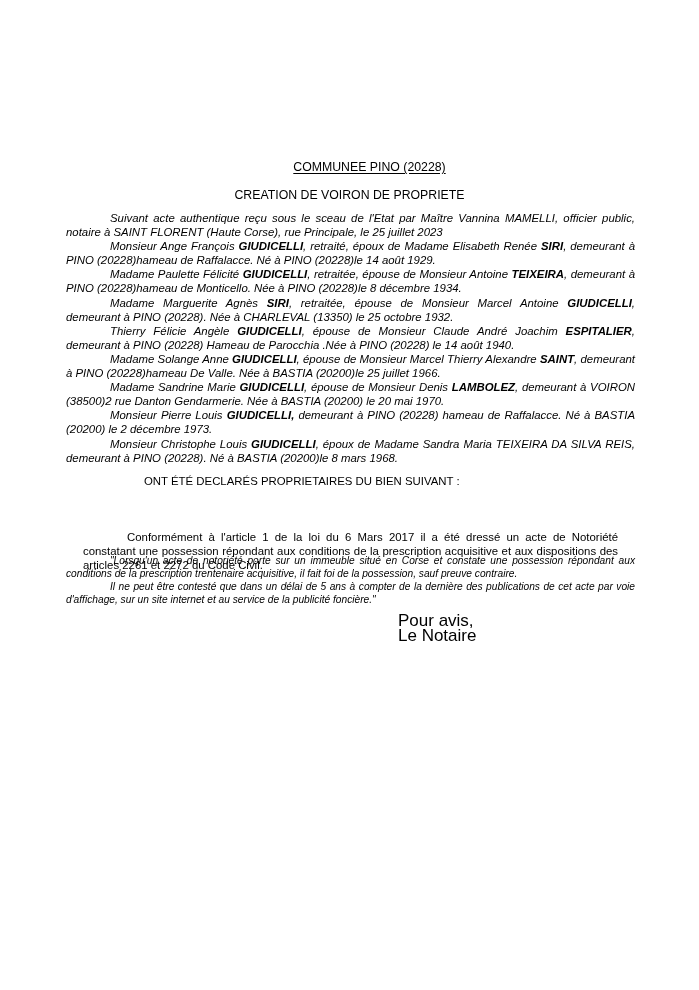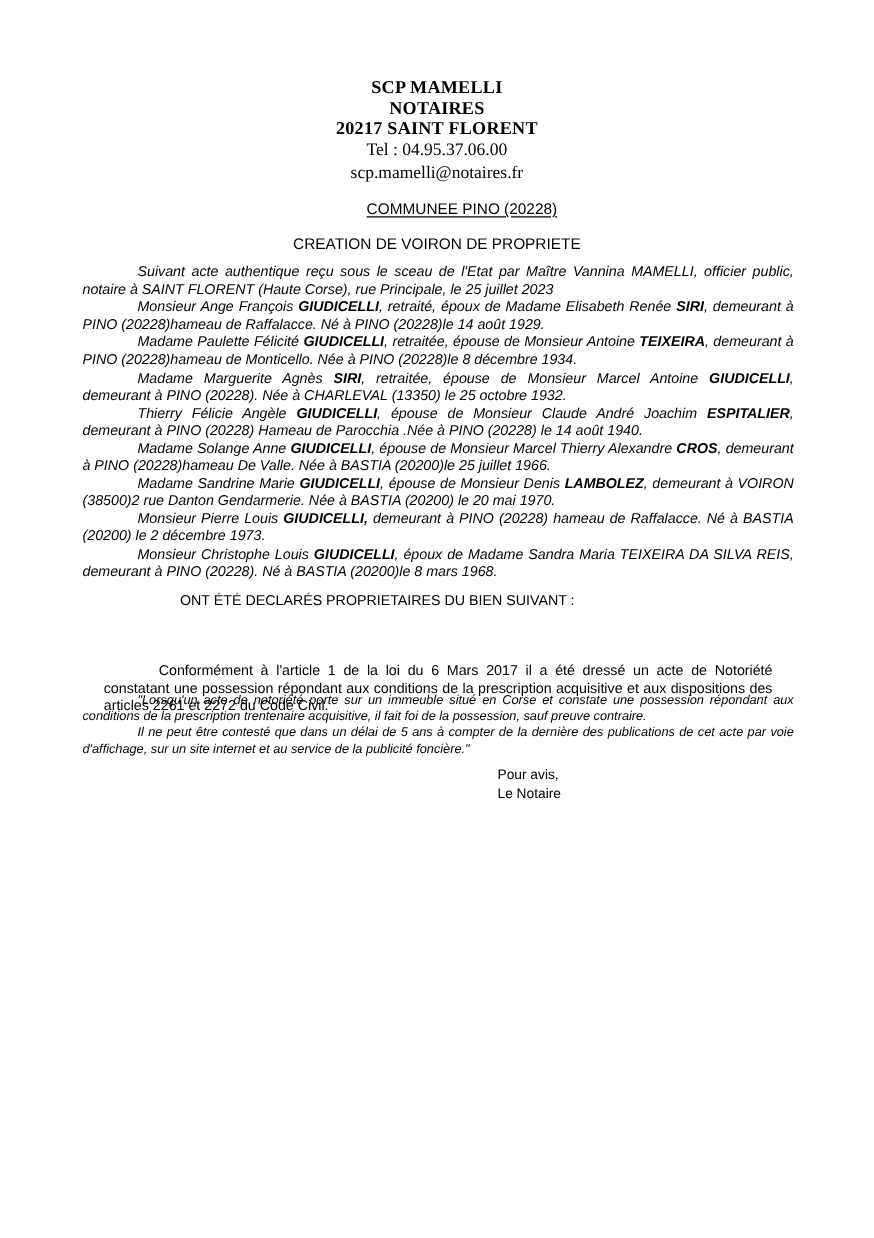--- a/index.html
+++ b/index.html
@@ -125,58 +125,51 @@
   .quote-para {
     margin: 0;
     text-indent: 44px;
     text-align: justify;
   }
 
   .signature {
     position: absolute;
     left: 398px;
     top: 613px;
-    font-size: 11px;
+    font-size: 17px;
     line-height: 15.4px;
     text-align: left;
   }
   .sig-line { margin: 0; }
 </style>
 </head>
 <body>
 
 <div class="page">
 
-  <div class="letterhead">
-    <div class="lh-line-bold">SCP MAMELLI</div>
-    <div class="lh-line-bold">NOTAIRES</div>
-    <div class="lh-line-bold">20217 SAINT FLORENT</div>
-    <div class="lh-line">Tel : 04.95.37.06.00</div>
-    <div class="lh-line">scp.mamelli@notaires.fr</div>
-  </div>
 
   <div class="commune">
     <span>COMMUNEE PINO (20228)</span>
   </div>
 
   <div class="doc-title">CREATION DE VOIRON DE PROPRIETE</div>
 
   <div class="body-block">
 
     <p class="para">Suivant acte authentique reçu sous le sceau de l'Etat par Maître Vannina MAMELLI, officier public, notaire à SAINT FLORENT (Haute Corse), rue Principale, le 25 juillet 2023</p>
 
     <p class="para"><span>Monsieur Ange François </span><b>GIUDICELLI</b><span>, retraité, époux de Madame Elisabeth Renée </span><b>SIRI</b><span>, demeurant à PINO (20228)hameau de Raffalacce. Né à PINO (20228)le 14 août 1929.</span></p>
 
     <p class="para"><span>Madame Paulette Félicité </span><b>GIUDICELLI</b><span>, retraitée, épouse de Monsieur Antoine </span><b>TEIXEIRA</b><span>, demeurant à PINO (20228)hameau de Monticello. Née à PINO (20228)le 8 décembre 1934.</span></p>
 
     <p class="para"><span>Madame Marguerite Agnès </span><b>SIRI</b><span>, retraitée, épouse de Monsieur Marcel Antoine </span><b>GIUDICELLI</b><span>, demeurant à PINO (20228). Née à CHARLEVAL (13350) le 25 octobre 1932.</span></p>
 
     <p class="para"><span>Thierry Félicie Angèle </span><b>GIUDICELLI</b><span>, épouse de Monsieur Claude André Joachim </span><b>ESPITALIER</b><span>, demeurant à PINO (20228) Hameau de Parocchia .Née à PINO (20228) le 14 août 1940.</span></p>
 
-    <p class="para"><span>Madame Solange Anne </span><b>GIUDICELLI</b><span>, épouse de Monsieur Marcel Thierry Alexandre </span><b>CROS</b><span>, demeurant à PINO (20228)hameau De Valle. Née à BASTIA (20200)le 25 juillet 1966.</span></p>
+    <p class="para"><span>Madame Solange Anne </span><b>GIUDICELLI</b><span>, épouse de Monsieur Marcel Thierry Alexandre </span><b>SAINT</b><span>, demeurant à PINO (20228)hameau De Valle. Née à BASTIA (20200)le 25 juillet 1966.</span></p>
 
     <p class="para"><span>Madame Sandrine Marie </span><b>GIUDICELLI</b><span>, épouse de Monsieur Denis </span><b>LAMBOLEZ</b><span>, demeurant à VOIRON (38500)2 rue Danton Gendarmerie. Née à BASTIA (20200) le 20 mai 1970.</span></p>
 
     <p class="para"><span>Monsieur Pierre Louis </span><b>GIUDICELLI,</b><span> demeurant à PINO (20228) hameau de Raffalacce. Né à BASTIA (20200) le 2 décembre 1973.</span></p>
 
     <p class="para"><span>Monsieur Christophe Louis </span><b>GIUDICELLI</b><span>, époux de Madame Sandra Maria TEIXEIRA DA SILVA REIS, demeurant à PINO (20228). Né à BASTIA (20200)le 8 mars 1968.</span></p>
 
   </div>
 
   <div class="declare-block">

